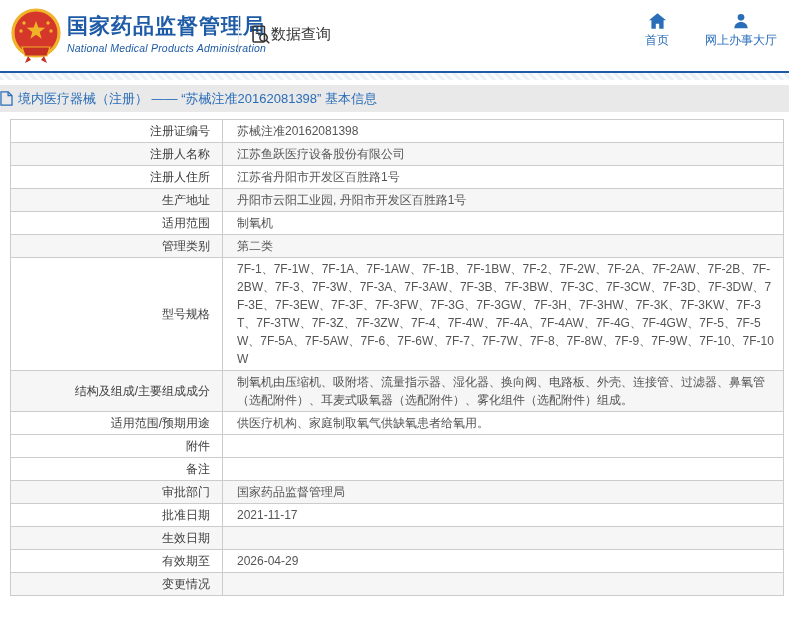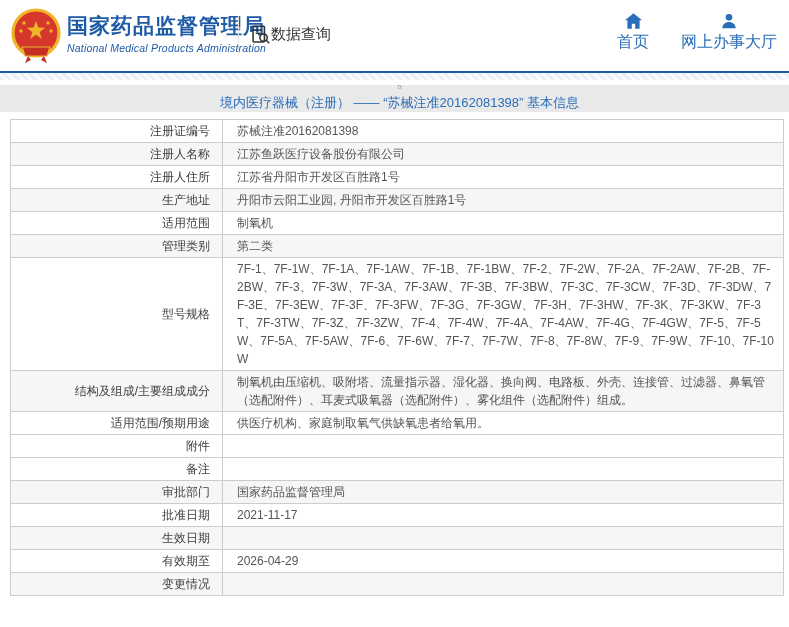--- a/index.html
+++ b/index.html
@@ -13,32 +13,32 @@
   .header { position: relative; height: 71px; background: #fff; }
   .emblem { position: absolute; left: 9px; top: 7px; width: 54px; height: 58px; }
   .brand { position: absolute; left: 67px; top: 13px; }
   .brand-title { color: #1e5ba6; font-size: 21px; font-weight: bold; letter-spacing: 1px; line-height: 26px; }
   .brand-sub { color: #1e5ba6; font-size: 10.5px; margin-top: 3px; letter-spacing: 0.2px; font-style: italic; }
   .header-divider { position: absolute; left: 238px; top: 15px; width: 1px; height: 40px; background: #e3e3e3; }
   .data-query { position: absolute; left: 250px; top: 24px; display: flex; align-items: center; cursor: pointer; }
   .data-query-label { font-size: 15px; color: #333; font-weight: 500; }
   .top-nav { position: absolute; right: 12px; top: 13px; display: flex; gap: 28px; }
   .nav-item { display: flex; flex-direction: column; align-items: center; gap: 3px; cursor: pointer; min-width: 40px; }
-  .nav-item .nav-label { color: #2a6db8; font-size: 16px; white-space: nowrap; }
+  .nav-item .nav-label { color: #2a6db8; font-size: 12px; white-space: nowrap; }
   
   .blue-line { height: 2px; background: #1e5ba6; }
   .hatch-strip {
     height: 7px;
     background: repeating-linear-gradient(45deg, #e9f0f6 0 3px, #f9fbfd 3px 6px);
   }
   .white-gap { height: 5px; background: #fff; }
   
   .breadcrumb {
     height: 27px; background: #e9e9e9; display: flex; align-items: center;
-    padding-left: 10px; gap: 5px; flex-direction: column;
+    gap: 5px;
   }
   .breadcrumb-text { color: #2a6db8; font-size: 13px; }
   
   .table-wrap { padding: 7px 5px 0 10px; }
   table.info-table { width: 100%; border-collapse: collapse; table-layout: fixed; }
   .info-table td {
     border: 1px solid #ccc; font-size: 12px; vertical-align: middle;
     height: 22px; line-height: 18px; padding: 2px 8px; margin-left: 8px;
   }
   .info-table tr.odd  { background: #ffffff; }

